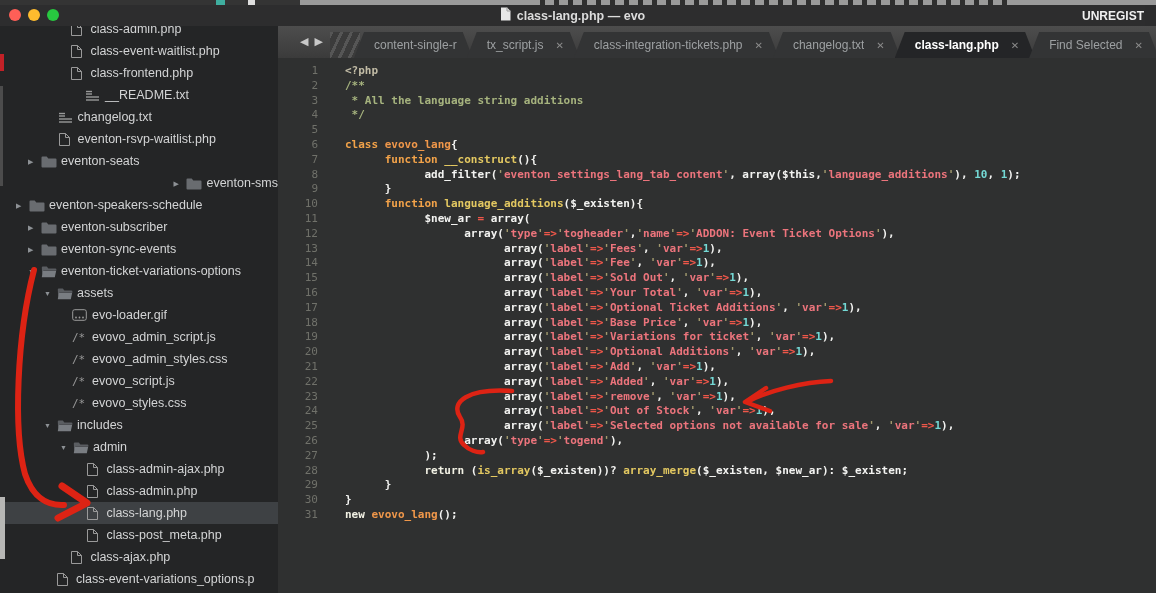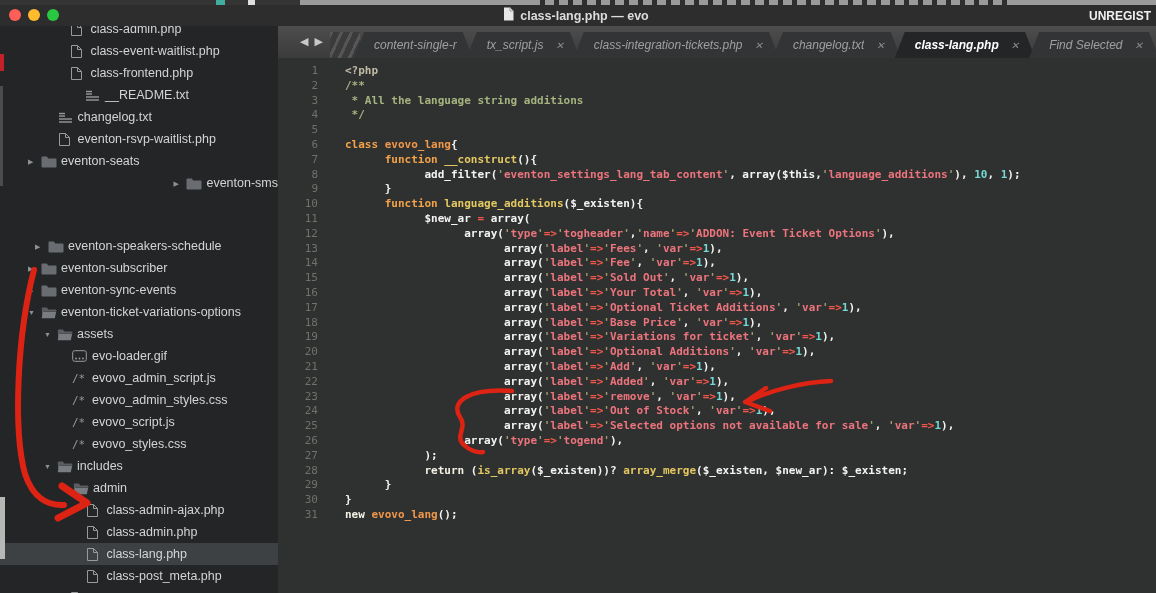--- a/index.html
+++ b/index.html
@@ -8,21 +8,21 @@
 
   
   .sliver{position:absolute;top:0;left:0;right:0;height:5px;background:#9a9a9a;}
   .sliver .seg-dark{position:absolute;left:0;top:0;width:300px;height:5px;background:#343434;}
   .sliver .speck-teal{position:absolute;left:216px;top:0;width:9px;height:5px;background:#3fae9f;}
   .sliver .speck-white{position:absolute;left:248px;top:0;width:7px;height:5px;background:#dedede;}
   .sliver .seg-marks{position:absolute;left:540px;top:0;width:470px;height:5px;
       background:repeating-linear-gradient(90deg,#2e2e2e 0 5px,#9a9a9a 5px 14px);}
 
   
-  .titlebar{position:absolute;top:5px;left:0;right:4px;height:21px;background:#2d2d2e;}
+  .titlebar{position:absolute;top:5px;left:0;right:11px;height:21px;background:#2d2d2e;}
   .lights{position:absolute;left:9px;top:4px;display:flex;gap:7px;}
   .light{width:12px;height:12px;border-radius:50%;}
   .wintitle{position:absolute;left:0;right:0;top:0;height:21px;display:flex;align-items:center;
             justify-content:center;gap:6px;color:#dcdcdc;font-size:12.5px;font-weight:bold;}
   .unreg{position:absolute;right:0;top:0;height:21px;display:flex;align-items:center;
          color:#f0f0f0;font-size:12px;font-weight:bold;padding-right:1px;}
 
   
   .main{position:absolute;top:26px;left:0;right:0;bottom:0;display:flex;}
   .sidebar{width:278px;flex:none;background:#242526;position:relative;overflow:hidden;}
@@ -175,21 +175,21 @@
           </div>
           <div class="row" style="padding-left: 28px; justify-content: flex-end;">
             <span class="tri">▶</span>
             <span class="ficon">
               <svg width="16" height="13" viewBox="0 0 16 13">
                 <path d="M0.5 2.5 q0 -1 1 -1 h4.2 l1.6 2 h7.2 q1 0 1 1 v7 q0 1 -1 1 h-13 q-1 0 -1 -1 z" fill="#696c70"></path>
               </svg>
             </span>
             <span class="flabel">eventon-sms</span>
           </div>
-          <div class="row" style="padding-left: 35px; margin-top: 41px;">
+          <div class="row" style="padding-left: 16px;">
             <span class="tri">▶</span>
             <span class="ficon">
               <svg width="16" height="13" viewBox="0 0 16 13">
                 <path d="M0.5 2.5 q0 -1 1 -1 h4.2 l1.6 2 h7.2 q1 0 1 1 v7 q0 1 -1 1 h-13 q-1 0 -1 -1 z" fill="#696c70"></path>
               </svg>
             </span>
             <span class="flabel">eventon-speakers-schedule</span>
           </div>
           <div class="row" style="padding-left: 28px;">
             <span class="tri">▶</span>
@@ -347,21 +347,21 @@
       <div class="edge-light"></div>
     </aside>
 
     <div class="editcol">
       <div class="tabbar">
         <div class="navarrows">
           <span class="navbtn">◀</span>
           <span class="navbtn">▶</span>
         </div>
         <div class="stripes"></div>
-        <div id="tabs" style="display:flex;align-items:flex-end;font-style:italic;">
+        <div id="tabs" style="display:flex;align-items:flex-end;">
             <div class="tab">
               <span class="tlabel">content-single-r</span>
             </div>
             <div class="tab">
               <span class="tlabel">tx_script.js</span>
               <span class="tab-close">✕</span>
             </div>
             <div class="tab">
               <span class="tlabel">class-integration-tickets.php</span>
               <span class="tab-close">✕</span>

